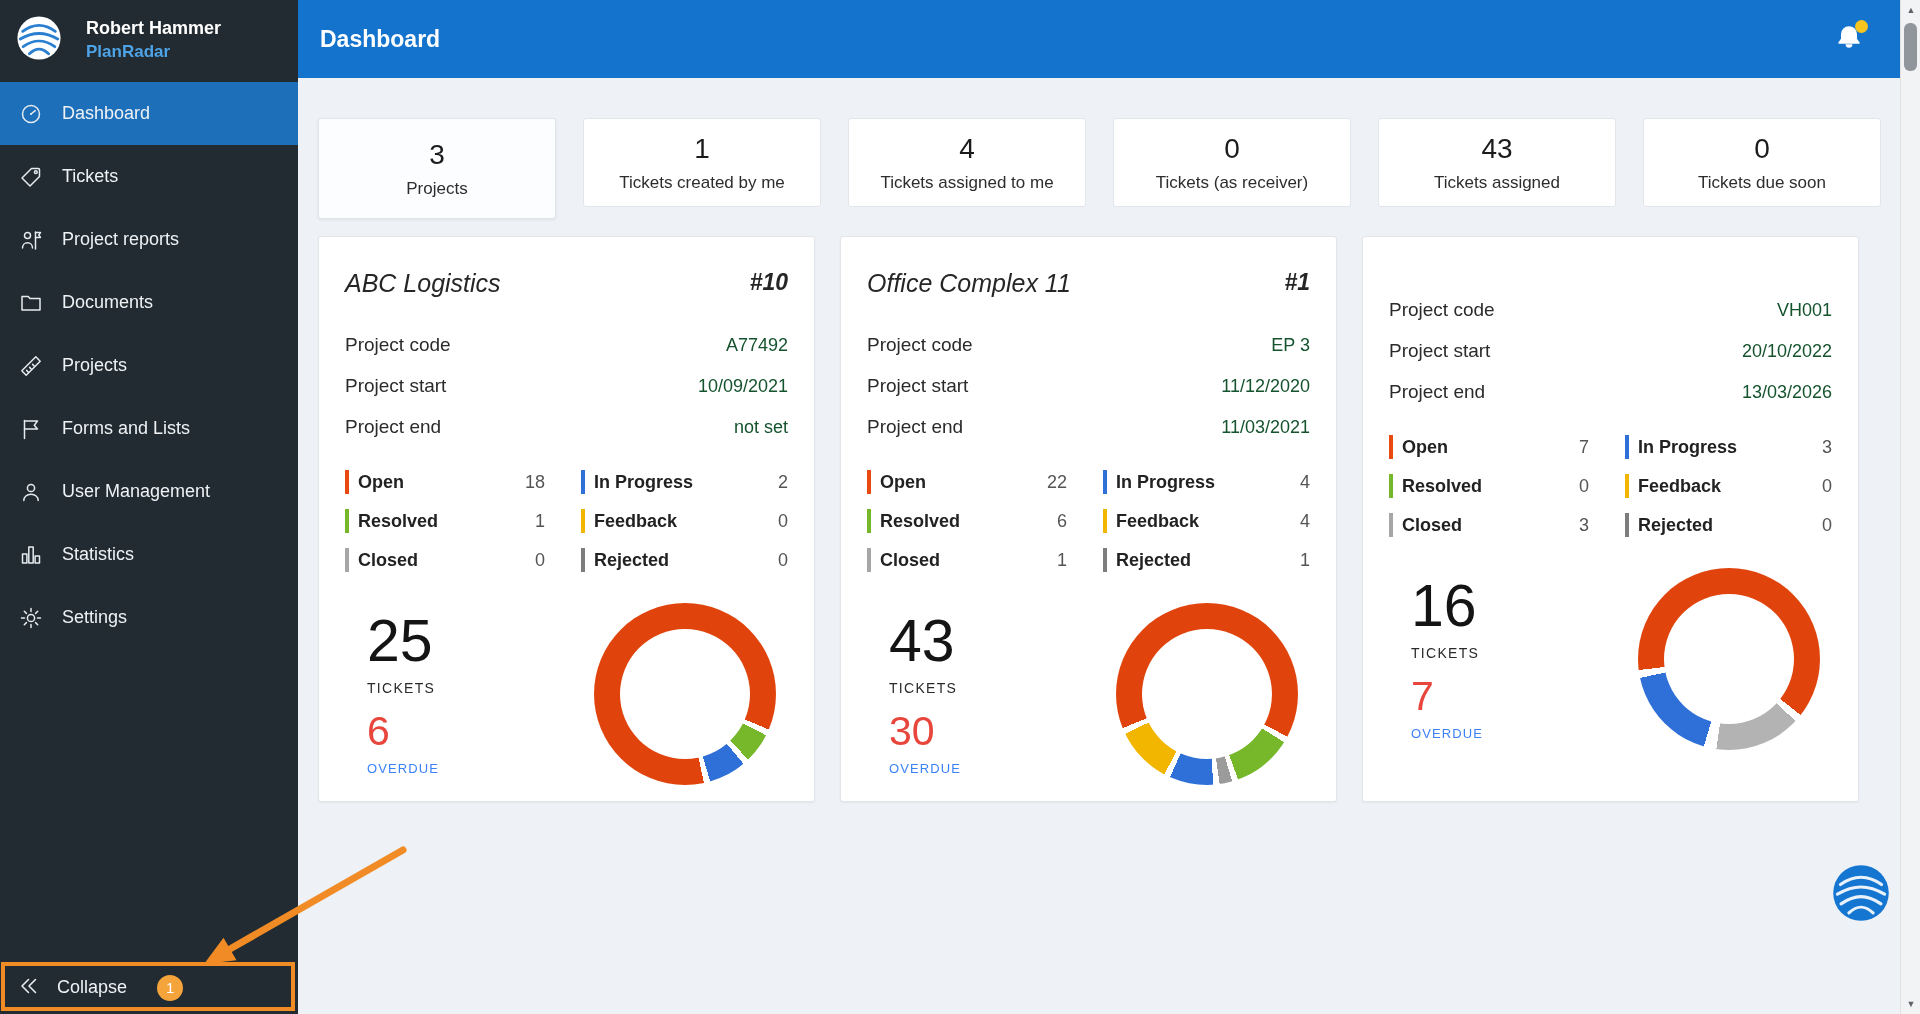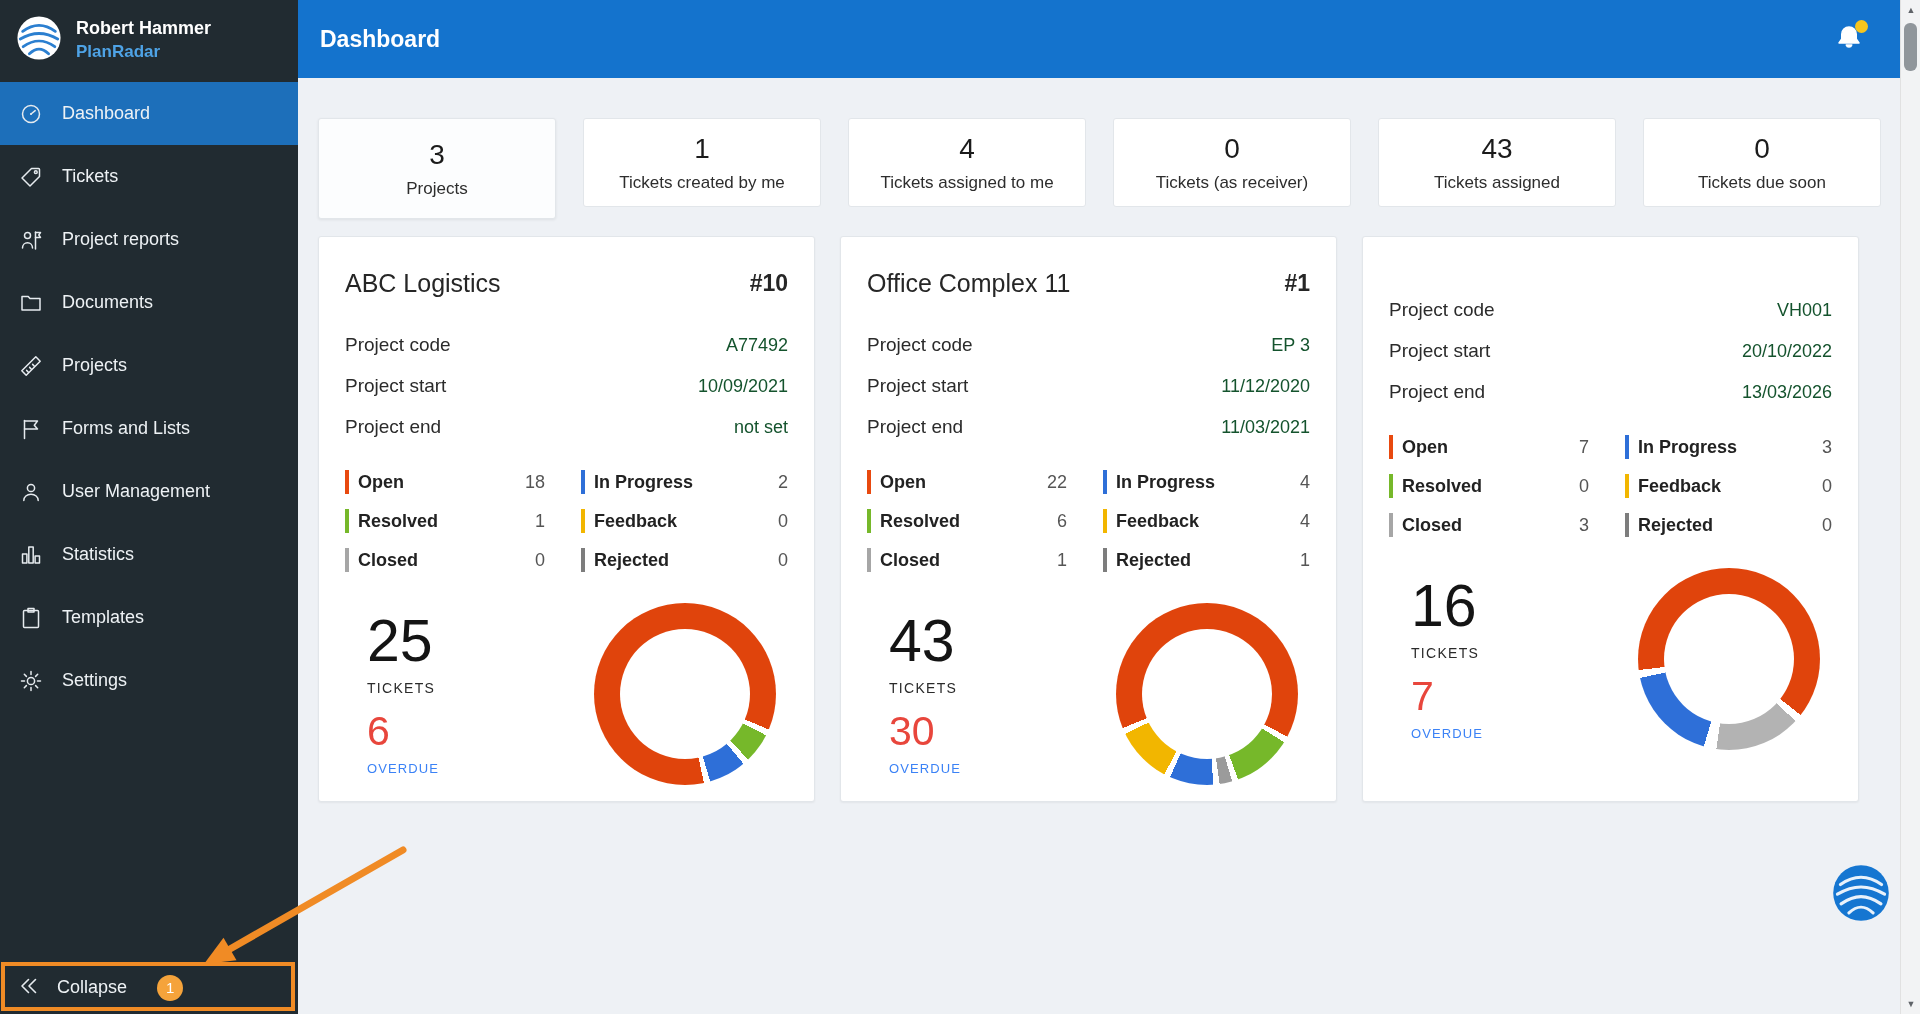--- a/index.html
+++ b/index.html
@@ -3,21 +3,21 @@
 <meta charset="utf-8">
 <style>
   * { box-sizing: border-box; }
   html,body { margin:0; padding:0; width:1920px; height:1014px; overflow:hidden;
     font-family:"Liberation Sans", sans-serif; background:#fff; }
   body { position:relative; }
 
   
   .sidebar { position:absolute; left:0; top:0; width:298px; height:1014px;
     background:#212b31; z-index:5; }
-  .user-block { display:flex; align-items:center; gap:14px; height:80px; padding:0 16px; }
+  .user-block { display:flex; align-items:center; gap:24px; height:80px; padding:0 16px; }
   .user-text .name { font-size:18px; color:#ffffff; font-weight:600; }
   .user-text .brand { font-size:17px; color:#4ea3e6; font-weight:700; margin-top:3px; }
   .menu { margin-top:2px; }
   .menu-item { height:63px; display:flex; align-items:center; gap:18px; padding:0 17px;
     font-size:18px; color:#eef2f5; cursor:pointer; }
   .menu-item.active { background:#1d6fba; }
   .mi-icon { width:27px; height:27px; display:flex; align-items:center; justify-content:center; flex:0 0 auto; }
   .collapse-bar { position:absolute; left:0; bottom:4px; width:100%; height:45px;
     display:flex; align-items:center; padding:0 17px; cursor:pointer; }
   .collapse-label { font-size:18px; color:#eef2f5; margin-left:16px; }
@@ -38,21 +38,21 @@
   .stats-row { position:absolute; left:20px; top:40px; display:flex; gap:27px; align-items:flex-start; }
   .stat-card { width:238px; height:89px; background:#ffffff; border:1px solid #e2e6ea; border-radius:3px;
     display:flex; flex-direction:column; align-items:center; justify-content:center; cursor:pointer; }
   .stat-card.active { height:101px; background:#fcfdfe; box-shadow:0 1px 3px rgba(0,0,0,.07); }
   .stat-value { font-size:28px; color:#1b1b1b; }
   .stat-label { font-size:17px; color:#2d2d2d; margin-top:8px; }
 
   .cards-row { position:absolute; left:20px; top:158px; display:flex; gap:25px; }
   .project-card { width:497px; height:566px; background:#ffffff; border:1px solid #e2e6ea; border-radius:3px;
     padding:26px 26px 0 26px; box-shadow:0 1px 2px rgba(0,0,0,.05); }
-  .pc-head { display:flex; justify-content:space-between; align-items:center; padding-top:6px; }
+  .pc-head { display:flex; justify-content:space-between; align-items:flex-start; padding-top:6px;font-style:italic; }
   .pc-name { font-size:25px; color:#262626; }
   .pc-number { font-size:23px; color:#262626; font-weight:600; }
   .pc-fields { margin-top:36px; }
   .pc-field { display:flex; justify-content:space-between; align-items:baseline; height:41px; }
   .pf-label { font-size:19px; color:#2b2b2b; font-weight:500; }
   .pf-value { font-size:18px; color:#14532d; }
   .pc-statuses { margin-top:12px; display:grid; grid-template-columns:200px 1fr; column-gap:36px; row-gap:13px; }
   .status-item { display:flex; align-items:center; height:26px; }
   .status-bar { width:4px; height:24px; margin-right:9px; flex:0 0 auto; }
   .status-label { font-size:18px; font-weight:700; color:#222222; flex:1; }
@@ -179,29 +179,20 @@
         <svg width="24" height="24" viewBox="0 0 24 24" fill="none" stroke="#e6ebef" stroke-width="1.5" stroke-linejoin="round">
           <rect x="3.5" y="11" width="4.4" height="9"></rect>
             <rect x="9.8" y="4" width="4.4" height="16"></rect>
             <rect x="16.1" y="13" width="4.4" height="7"></rect>
         </svg>
       </span>
       <span class="mi-label">Statistics</span>
     </div>
     <div class="menu-item">
       <span class="mi-icon">
-        <svg width="24" height="24" viewBox="0 0 24 24" fill="none" stroke="#e6ebef" stroke-width="1.5" stroke-linejoin="round">
-          <rect x="4.5" y="4.5" width="15" height="17" rx="1"></rect>
-            <path d="M9 2.5h6V6H9z"></path>
-        </svg>
-      </span>
-      <span class="mi-label">Templates</span>
-    </div>
-    <div class="menu-item">
-      <span class="mi-icon">
         <svg width="24" height="24" viewBox="0 0 24 24" fill="none" stroke="#e6ebef" stroke-width="1.5" stroke-linecap="round">
           <circle cx="12" cy="12" r="3.6"></circle>
           <path d="M12 2.5v3M12 18.5v3M2.5 12h3M18.5 12h3M5.3 5.3l2.1 2.1M16.6 16.6l2.1 2.1M18.7 5.3l-2.1 2.1M7.4 16.6l-2.1 2.1"></path>
         </svg>
       </span>
       <span class="mi-label">Settings</span>
     </div>
   </div>
 
   <div class="collapse-bar">

